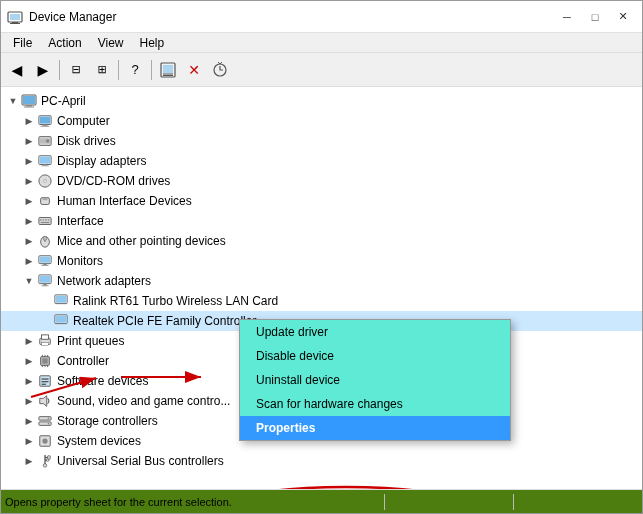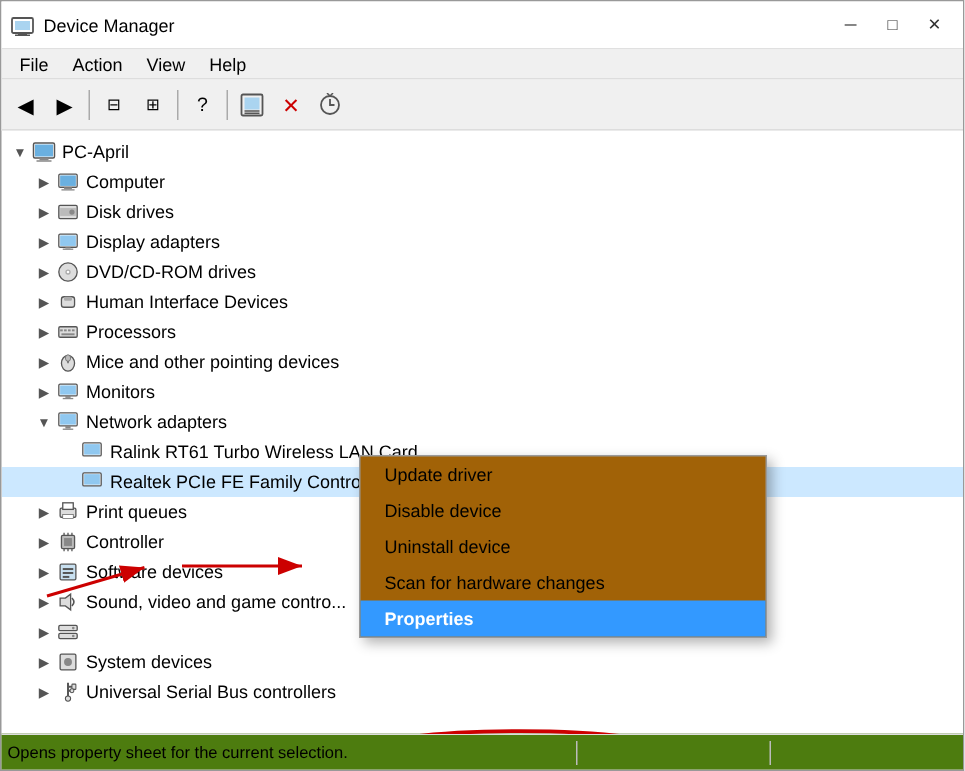--- a/index.html
+++ b/index.html
@@ -155,23 +155,23 @@
 
     
     .indent-0 { padding-left: 4px; }
     .indent-1 { padding-left: 20px; }
     .indent-2 { padding-left: 36px; }
 
     
     .context-menu {
       position: absolute;
       left: 238px;
-      top: 216px;
+      top: 232px;
       width: 272px;
-      background: #a16207;
+      background: #5eead4;
       border: 1px solid #999;
       box-shadow: 3px 3px 8px rgba(0,0,0,0.3);
       z-index: 100;
     }
     .context-menu-item {
       padding: 5px 16px;
       cursor: pointer;
       font-size: 12px;
       color: #000;
     }
@@ -358,21 +358,21 @@
         <div class="item-icon">
           <svg width="14" height="14" viewBox="0 0 16 16">
             <rect x="1" y="4" width="14" height="8" rx="1" fill="#ddd" stroke="#555" stroke-width="1"></rect>
             <rect x="2" y="6" width="2" height="1.5" fill="#888"></rect>
             <rect x="5" y="6" width="2" height="1.5" fill="#888"></rect>
             <rect x="8" y="6" width="2" height="1.5" fill="#888"></rect>
             <rect x="11" y="6" width="2" height="1.5" fill="#888"></rect>
             <rect x="3" y="9" width="10" height="1.5" fill="#888"></rect>
           </svg>
         </div>
-        <span class="item-label">Processors</span>
+        <span class="item-label">Interface</span>
       </div>
 
       <div class="tree-item indent-1">
         <div class="expand-icon">▶</div>
         <div class="item-icon">
           <svg width="14" height="14" viewBox="0 0 16 16">
             <ellipse cx="8" cy="9" rx="5" ry="6" fill="#ddd" stroke="#555" stroke-width="1"></ellipse>
             <line x1="8" y1="3" x2="8" y2="9" stroke="#555" stroke-width="1"></line>
             <ellipse cx="8" cy="5" rx="2" ry="2.5" fill="#bbb" stroke="#555" stroke-width="0.5"></ellipse>
           </svg>
@@ -484,20 +484,21 @@
       <div class="tree-item indent-1">
         <div class="expand-icon">▶</div>
         <div class="item-icon">
           <svg width="14" height="14" viewBox="0 0 16 16">
             <rect x="1" y="3" width="14" height="4" rx="1" fill="#ddd" stroke="#555" stroke-width="1"></rect>
             <rect x="1" y="9" width="14" height="4" rx="1" fill="#ddd" stroke="#555" stroke-width="1"></rect>
             <circle cx="12" cy="5" r="1" fill="#888"></circle>
             <circle cx="12" cy="11" r="1" fill="#888"></circle>
           </svg>
         </div>
+        <span class="item-label">Storage controllers</span>
       </div>
 
       <div class="tree-item indent-1">
         <div class="expand-icon">▶</div>
         <div class="item-icon">
           <svg width="14" height="14" viewBox="0 0 16 16">
             <rect x="2" y="2" width="12" height="12" rx="1" fill="#ddd" stroke="#555" stroke-width="1"></rect>
             <circle cx="8" cy="8" r="3" fill="#888"></circle>
           </svg>
         </div>

